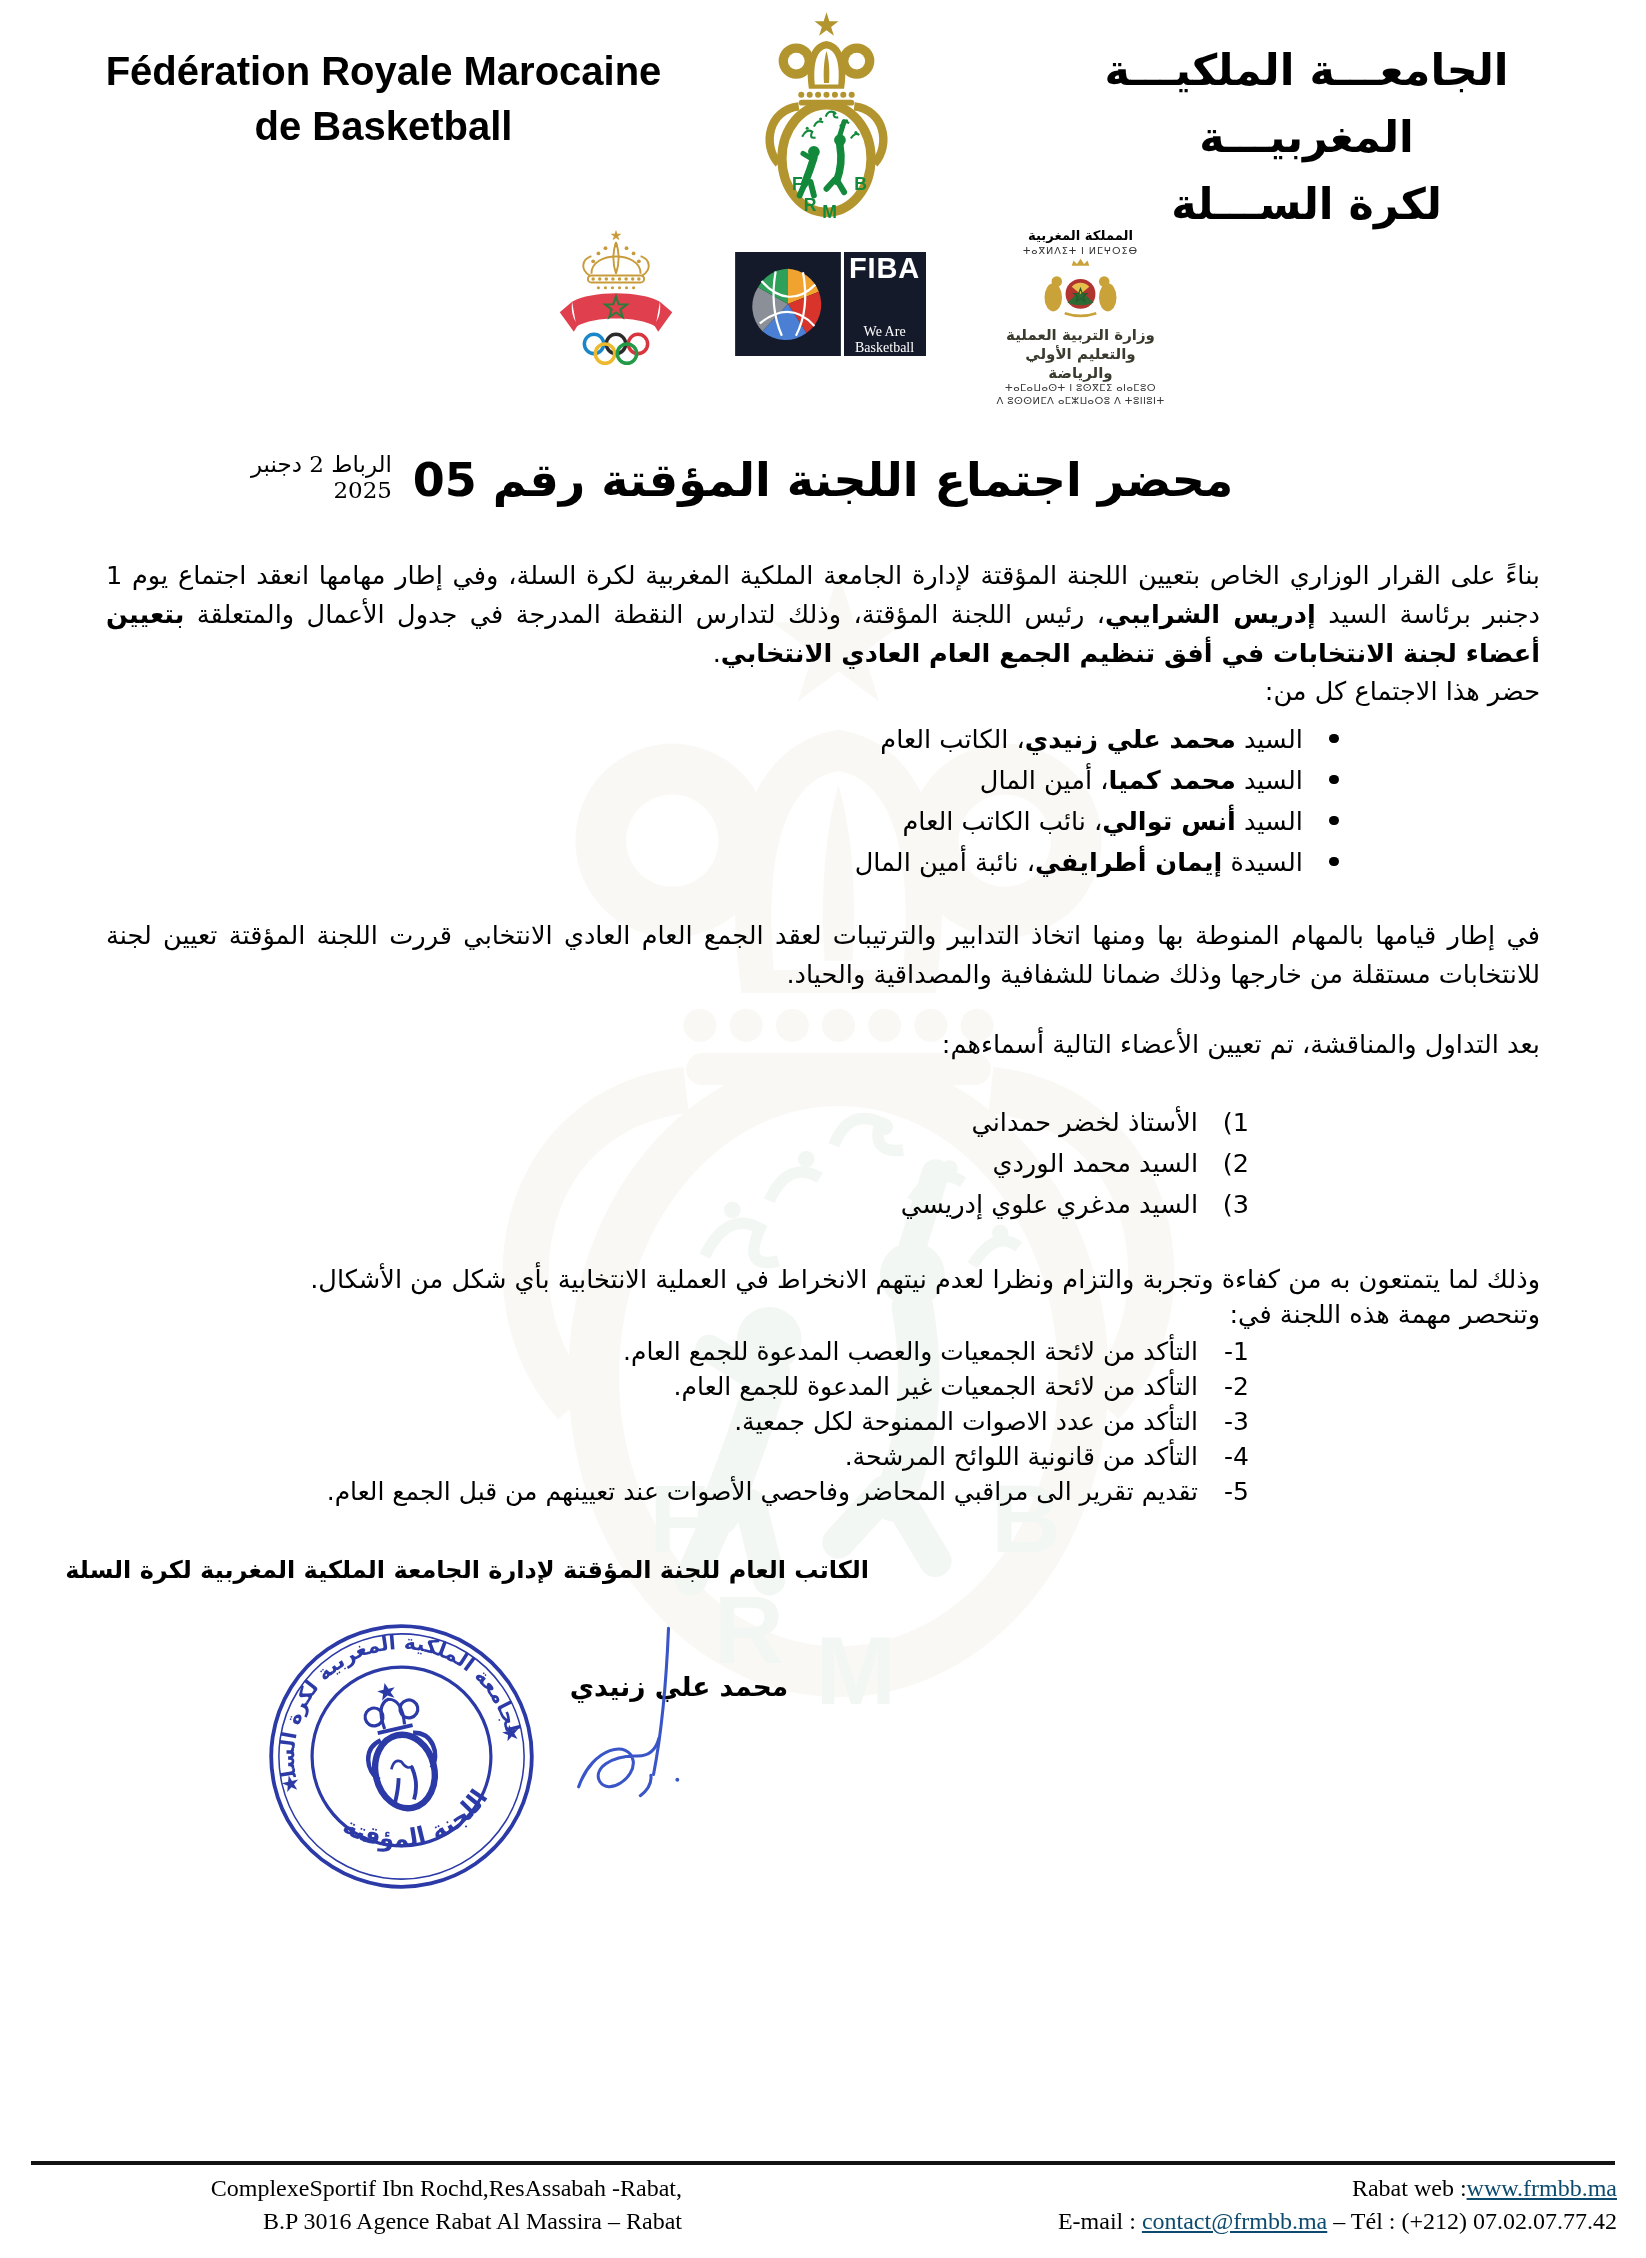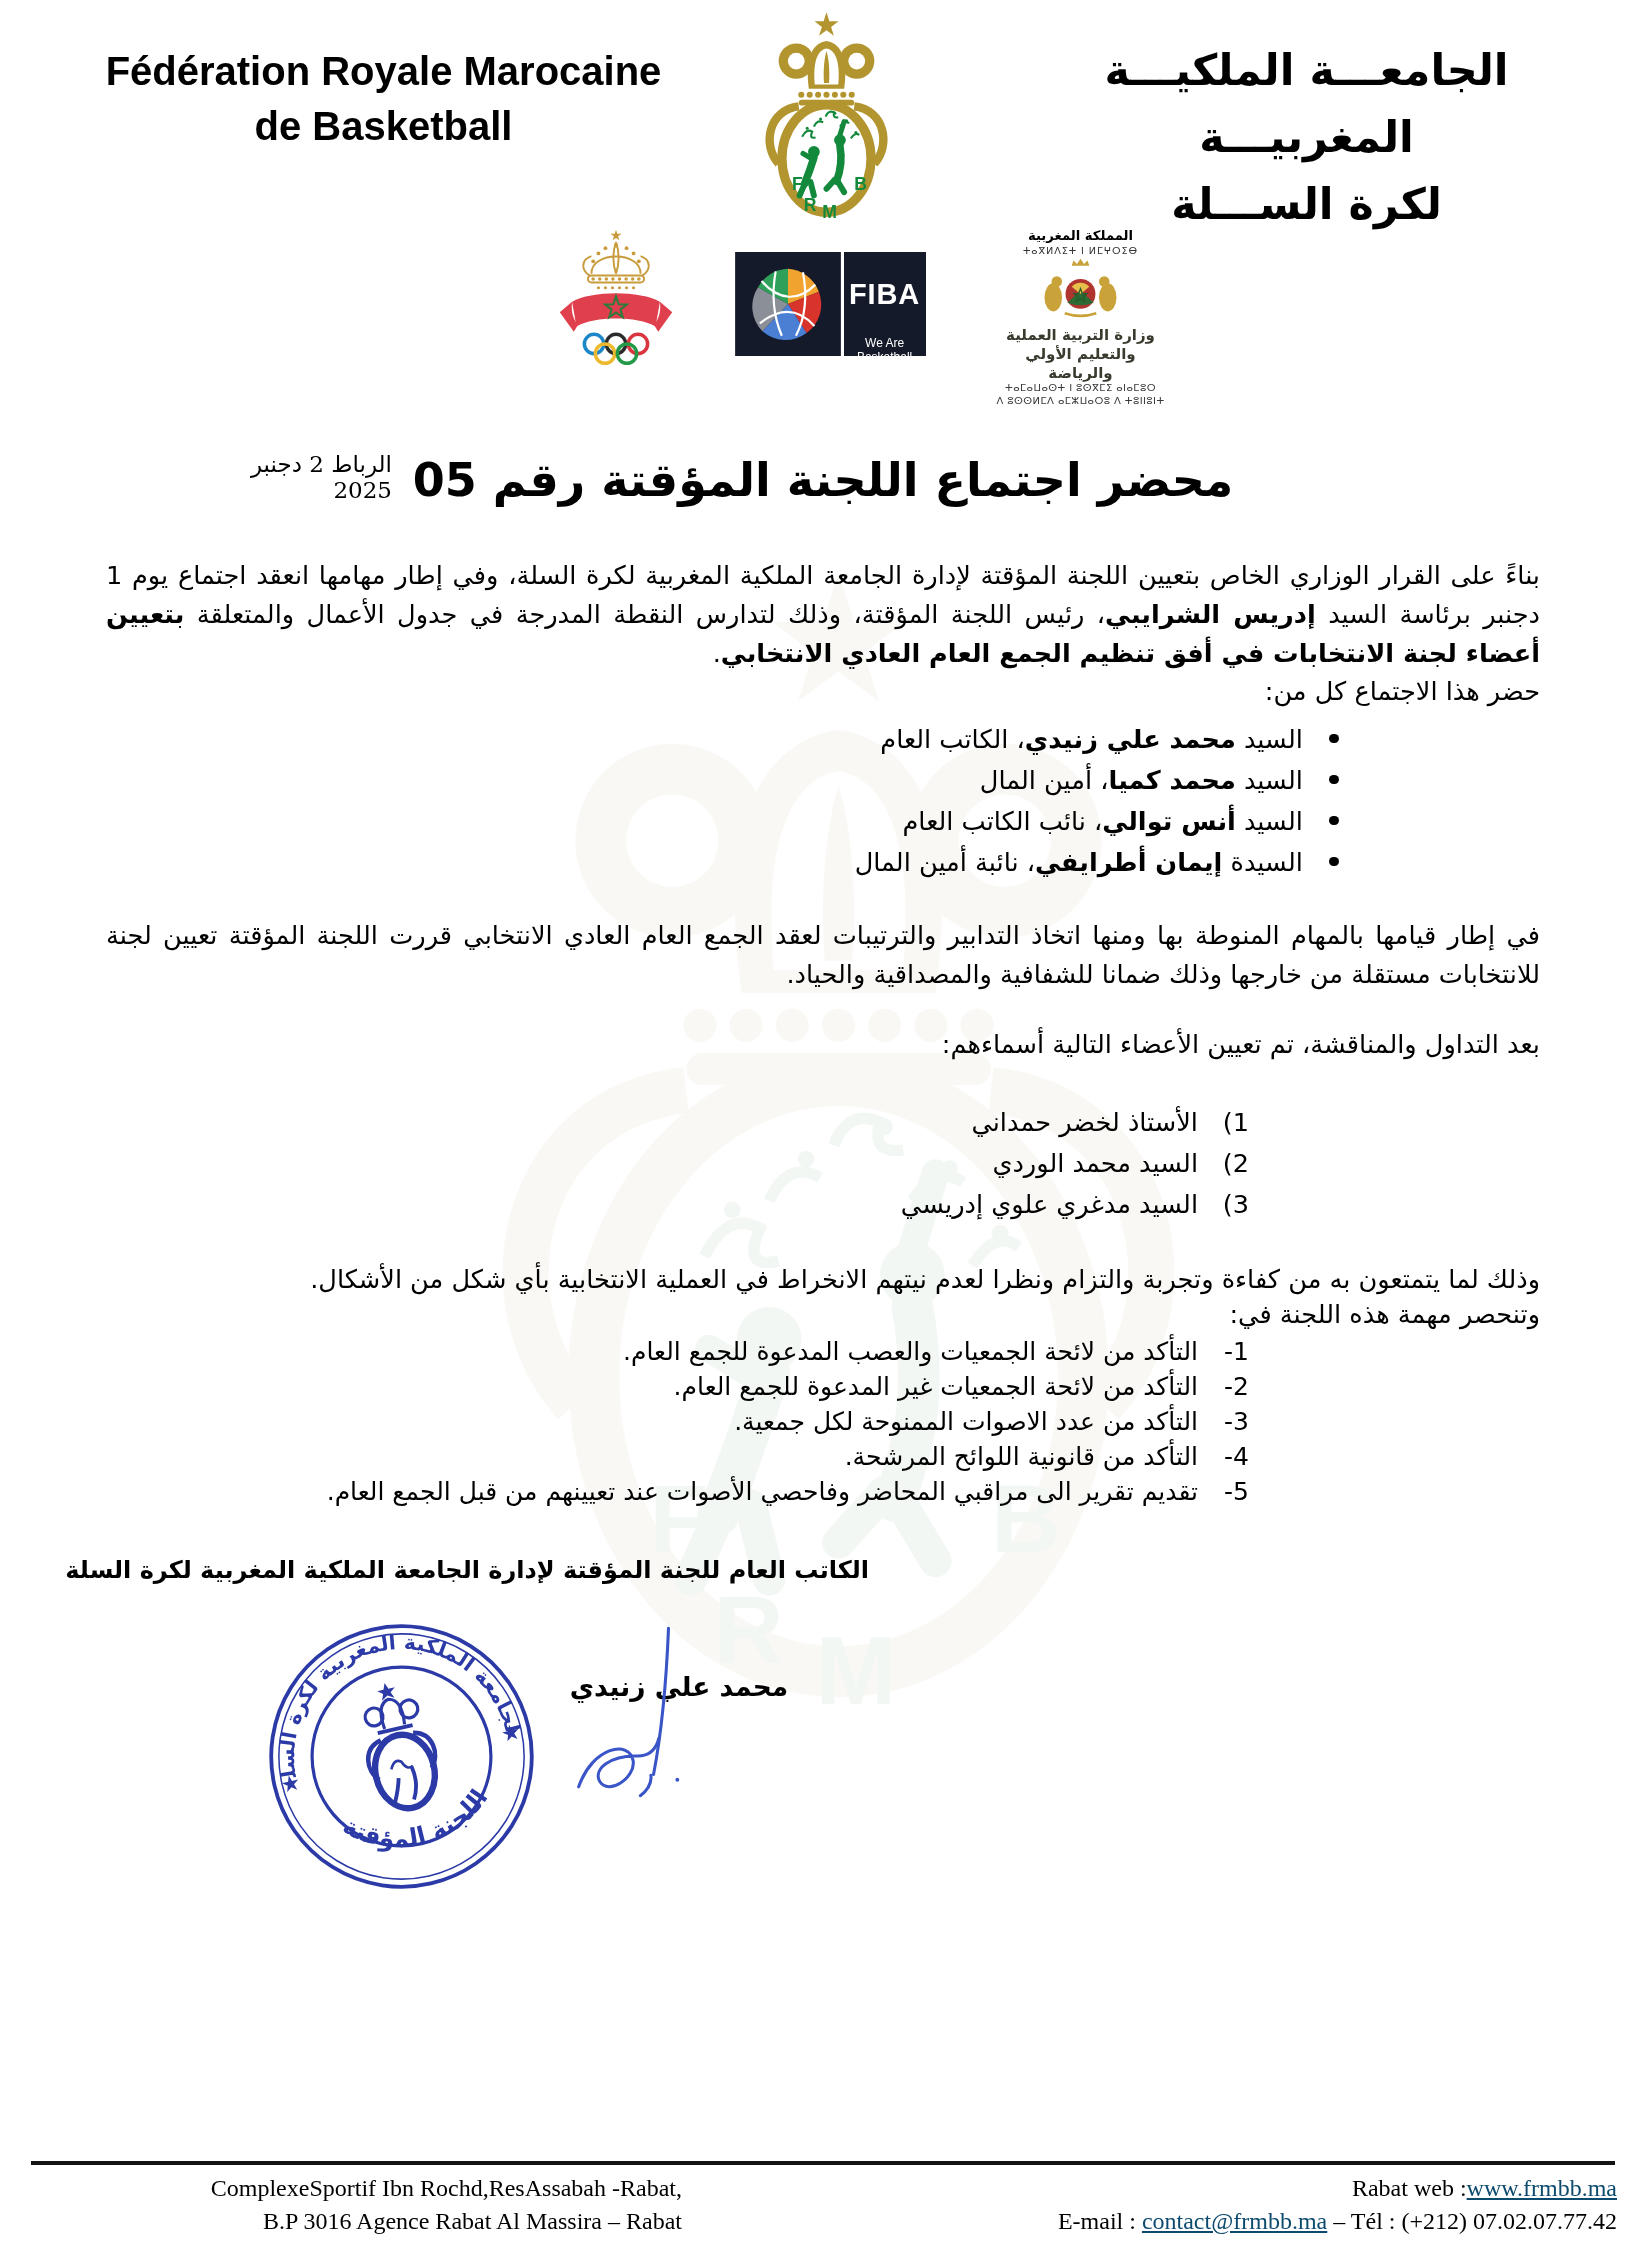--- a/index.html
+++ b/index.html
@@ -14,22 +14,22 @@
     font-family:"Liberation Sans","DejaVu Sans",sans-serif;
     font-weight:bold;font-size:40px;line-height:55px;}
   #hdr-crest{left:755px;top:8.8px;width:143px;height:210px;}
   #hdr-ar{left:1010px;top:37px;width:593px;text-align:center;
     font-weight:bold;font-size:43px;line-height:67px;direction:rtl;}
   
   #logo-olympic{left:558px;top:226px;width:116px;height:141px;}
   #logo-fiba{left:735px;top:252px;height:104px;display:flex;gap:2.6px;}
   #fiba-right{width:82px;height:104px;background:#151a2b;text-align:center;}
   #fiba-word{color:#fff;font-family:"Liberation Sans",sans-serif;font-weight:bold;
-    font-size:29px;letter-spacing:0.9px;margin-top:26px;}
-  #fiba-tag{color:#fff;font-family:Liberation Sans, sans-serif;font-size:12px;margin-top:25px;}
+    font-size:29px;letter-spacing:0.9px;margin-top:0;}
+  #fiba-tag{color:#fff;font-family:Liberation Serif, serif;font-size:14px;margin-top:39px;}
   #logo-ministry{left:993px;top:228px;width:175px;text-align:center;line-height:1.25;}
   .min-ar-top{font-size:13.2px;font-weight:bold;direction:rtl;}
   .min-tif{font-size:9.7px;letter-spacing:0.9px;color:#333;}
   .min-name{font-size:15px;font-weight:bold;direction:rtl;color:#3a3a2e;}
   .min-tif2{font-size:10px;letter-spacing:0.4px;color:#3a3a3a;}
   
   #date{left:219px;top:411px;width:173px;font-size:23px;direction:rtl;text-align:right;
     font-family:"DejaVu Serif","DejaVu Sans",serif;margin-top:40px;}
   #title{left:106px;top:453px;width:1434px;text-align:center;direction:rtl;
     font-weight:bold;font-size:46px;}

